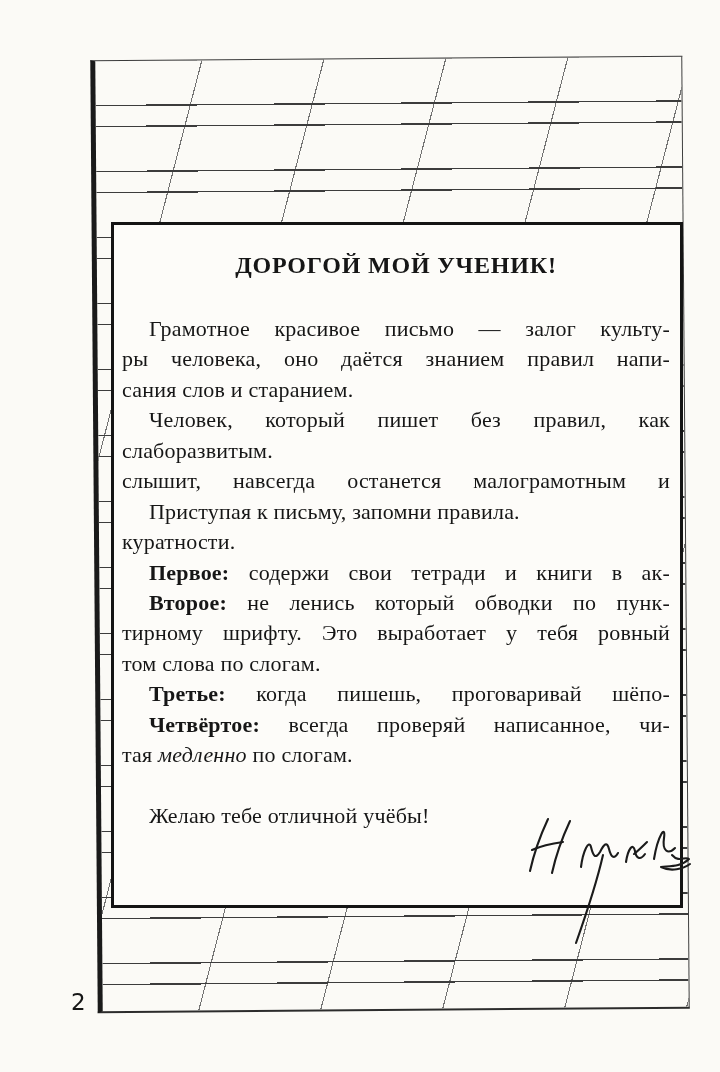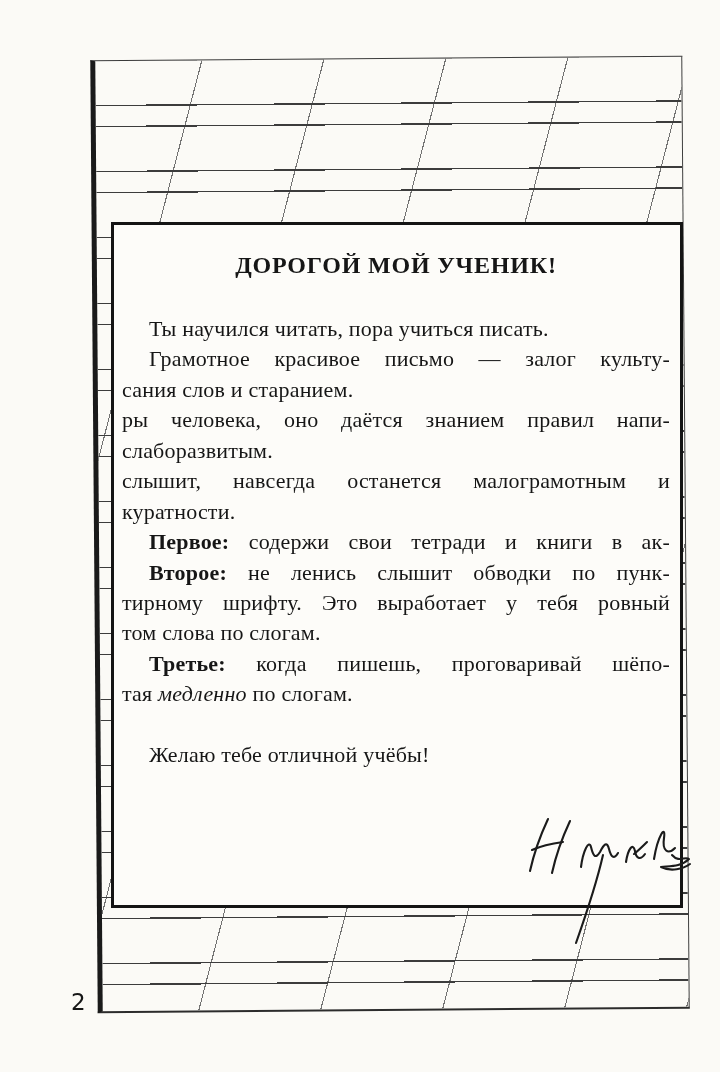--- a/index.html
+++ b/index.html
@@ -101,32 +101,34 @@
 <div class="page">
 
   <div class="sheet">
     <div class="slants"></div>
     <div class="hlines"></div>
   </div>
 
   <div class="box">
     <div class="title">ДОРОГОЙ МОЙ УЧЕНИК!</div>
     <div class="lines">
-        <div class="line indent"><span>Ты научился читать, пора учиться писать.</span></div>
         <div class="line indent justify"><span>Грамотное красивое письмо — залог культу-</span></div>
+        <div class="line justify"><span>ры человека, оно даётся знанием правил напи-</span></div>
         <div class="line"><span>сания слов и старанием.</span></div>
-        <div class="line justify"><span>ры человека, оно даётся знанием правил напи-</span></div>
+        <div class="line indent justify"><span>Человек, который пишет без правил, как</span></div>
         <div class="line"><span>слаборазвитым.</span></div>
         <div class="line justify"><span>слышит, навсегда останется малограмотным и</span></div>
+        <div class="line indent"><span>Приступая к письму, запомни правила.</span></div>
         <div class="line"><span>куратности.</span></div>
         <div class="line indent justify"><span class="b">Первое:</span><span> содержи свои тетради и книги в ак-</span></div>
-        <div class="line indent justify"><span class="b">Второе:</span><span> не ленись слышит обводки по пунк-</span></div>
+        <div class="line indent justify"><span class="b">Второе:</span><span> не ленись который обводки по пунк-</span></div>
         <div class="line justify"><span>тирному шрифту. Это выработает у тебя ровный</span></div>
         <div class="line"><span>том слова по слогам.</span></div>
         <div class="line indent justify"><span class="b">Третье:</span><span> когда пишешь, проговаривай шёпо-</span></div>
+        <div class="line indent justify"><span class="b">Четвёртое:</span><span> всегда проверяй написанное, чи-</span></div>
         <div class="line"><span>тая </span><span class="i">медленно</span><span> по слогам.</span></div>
         <div class="line blank"></div>
         <div class="line indent"><span>Желаю тебе отличной учёбы!</span></div>
       </div>
   </div>
 
   <svg class="signature" viewBox="0 0 176 140" role="img" aria-label="Н Жукова">
     <g fill="none" stroke="#1b1b1b" stroke-width="2.1" stroke-linecap="round" stroke-linejoin="round">
       <path d="M13,61 C17,43 24,24 31,9"></path>
       <path d="M35,63 C39,45 46,26 53,11"></path>

